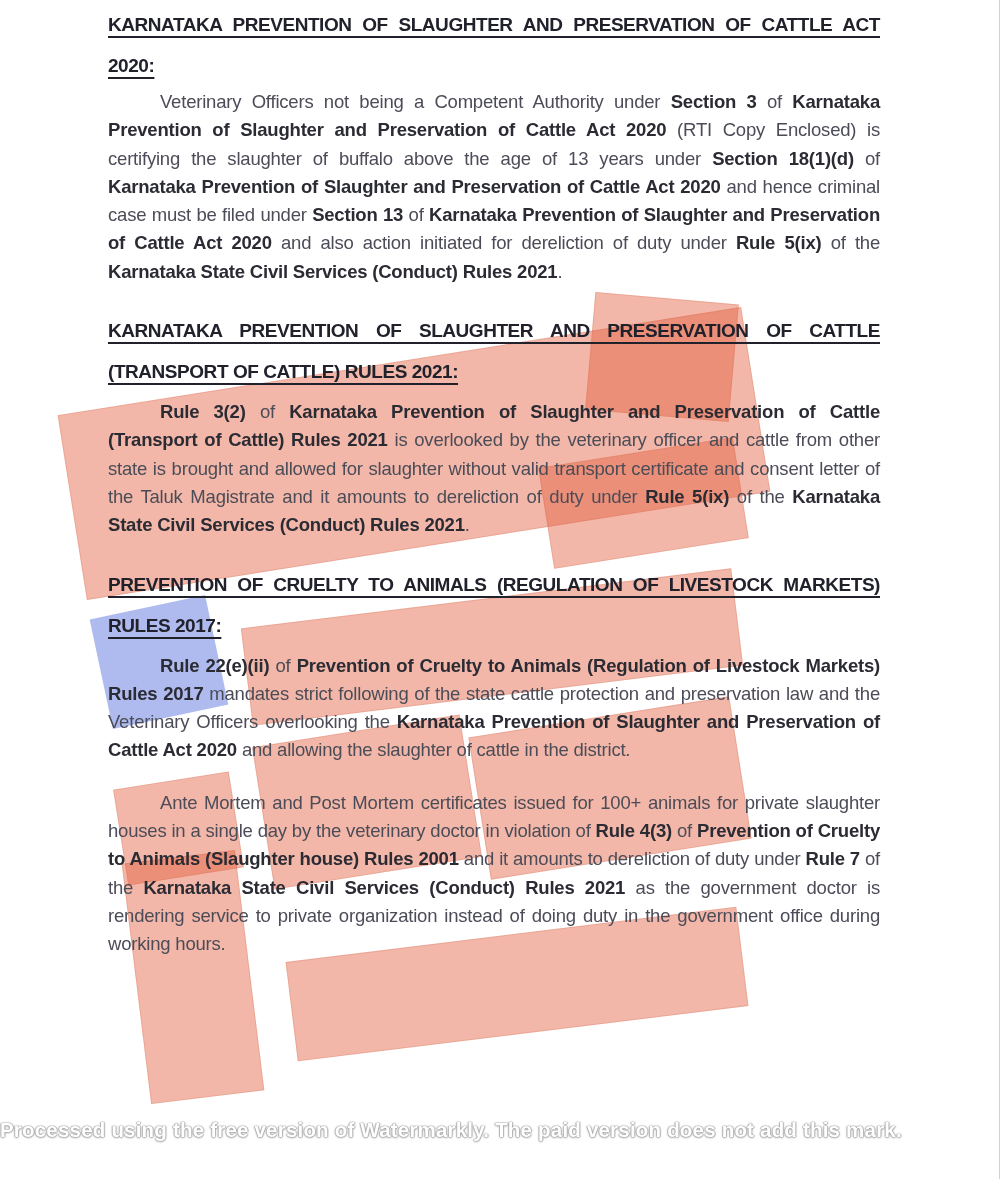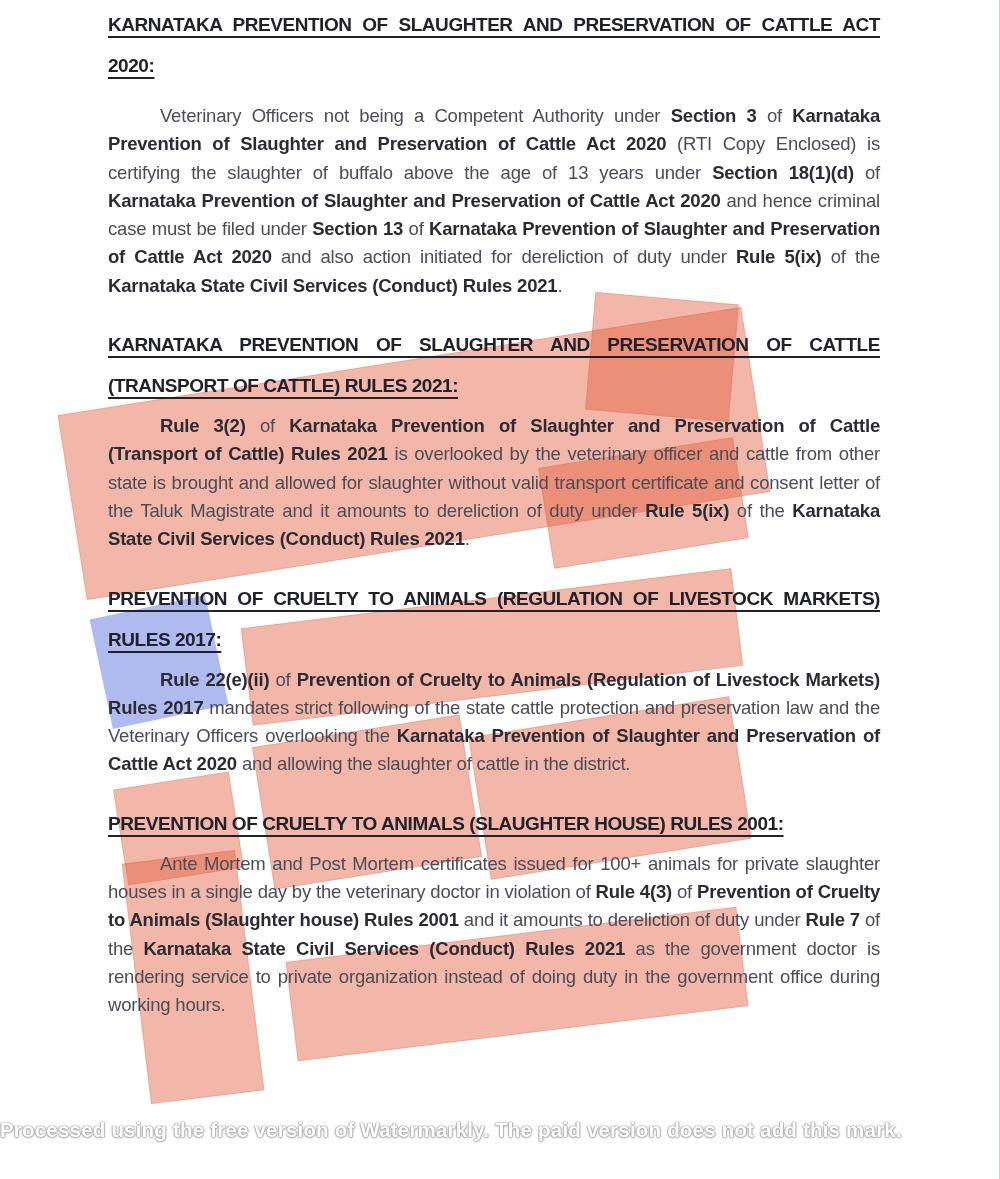--- a/index.html
+++ b/index.html
@@ -39,21 +39,21 @@
   }
   .doc-para{
     margin:6px 0 0 0;
     font-size:18.5px;
     line-height:28.3px;
     letter-spacing:-0.2px;
     text-align:justify;
     text-indent:52px;
     color:var(--body,#4b4c57);
   }
-  .doc-section:first-child .doc-para{margin-top:16px;}
+  .doc-section:first-child .doc-para{margin-top:2px;}
   .doc-para strong{font-weight:700;color:var(--bold,#2b2b34);}
   
   .wm-caption{
     position:absolute;left:0;right:0;top:1118px;z-index:3;
     text-align:left;
     font-size:20.5px;font-weight:700;letter-spacing:0.2px;
     color:#ffffff;
     text-shadow:0 0 1px #9a9a9a,0 0 2px #ababab,0 1px 2px rgba(130,130,130,0.6),
                 1px 0 1px rgba(160,160,160,0.55),-1px 0 1px rgba(160,160,160,0.55);
     white-space:nowrap;
@@ -88,21 +88,20 @@
       <h2 class="doc-heading">KARNATAKA PREVENTION OF SLAUGHTER AND PRESERVATION OF CATTLE (TRANSPORT OF CATTLE) RULES 2021:</h2>
       <p class="doc-para"><strong>Rule 3(2)</strong><span> of </span><strong>Karnataka Prevention of Slaughter and Preservation of Cattle (Transport of Cattle) Rules 2021</strong><span> is overlooked by the veterinary officer and cattle from other state is brought and allowed for slaughter without valid transport certificate and consent letter of the Taluk Magistrate and it amounts to dereliction of duty under </span><strong>Rule 5(ix)</strong><span> of the </span><strong>Karnataka State Civil Services (Conduct) Rules 2021</strong><span>.</span></p>
     </section>
 
     <section class="doc-section">
       <h2 class="doc-heading">PREVENTION OF CRUELTY TO ANIMALS (REGULATION OF LIVESTOCK MARKETS) RULES 2017:</h2>
       <p class="doc-para"><strong>Rule 22(e)(ii)</strong><span> of </span><strong>Prevention of Cruelty to Animals (Regulation of Livestock Markets) Rules 2017</strong><span> mandates strict following of the state cattle protection and preservation law and the Veterinary Officers overlooking the </span><strong>Karnataka Prevention of Slaughter and Preservation of Cattle Act 2020</strong><span> and allowing the slaughter of cattle in the district.</span></p>
     </section>
 
     <section class="doc-section">
-      <h2 class="doc-heading">PREVENTION OF CRUELTY TO ANIMALS (SLAUGHTER HOUSE) RULES 2001:</h2>
       <p class="doc-para"><span>Ante Mortem and Post Mortem certificates issued for 100+ animals for private slaughter houses in a single day by the veterinary doctor in violation of </span><strong>Rule 4(3)</strong><span> of  </span><strong>Prevention of Cruelty to Animals (Slaughter house) Rules 2001</strong><span> and it amounts to dereliction of duty under </span><strong>Rule 7</strong><span> of the </span><strong>Karnataka State Civil Services (Conduct) Rules 2021</strong><span> as the government doctor is rendering service to private organization instead of doing duty in the government office during working hours.</span></p>
     </section>
 
   </div>
 
   <div class="wm-caption">Processed using the free version of Watermarkly. The paid version does not add this mark.</div>
 
 </div>
 
 </body></html>

